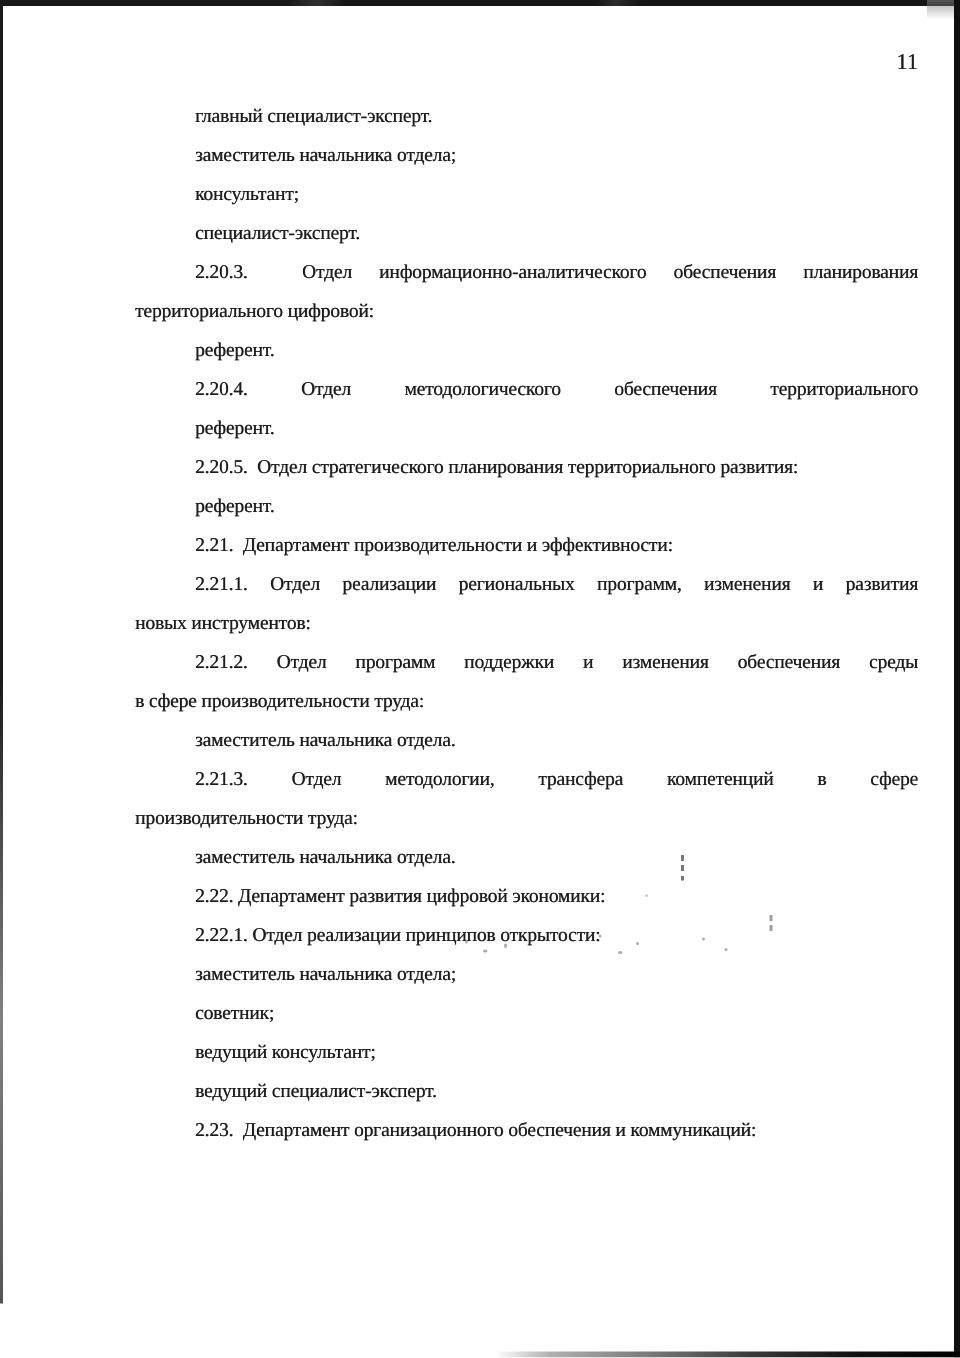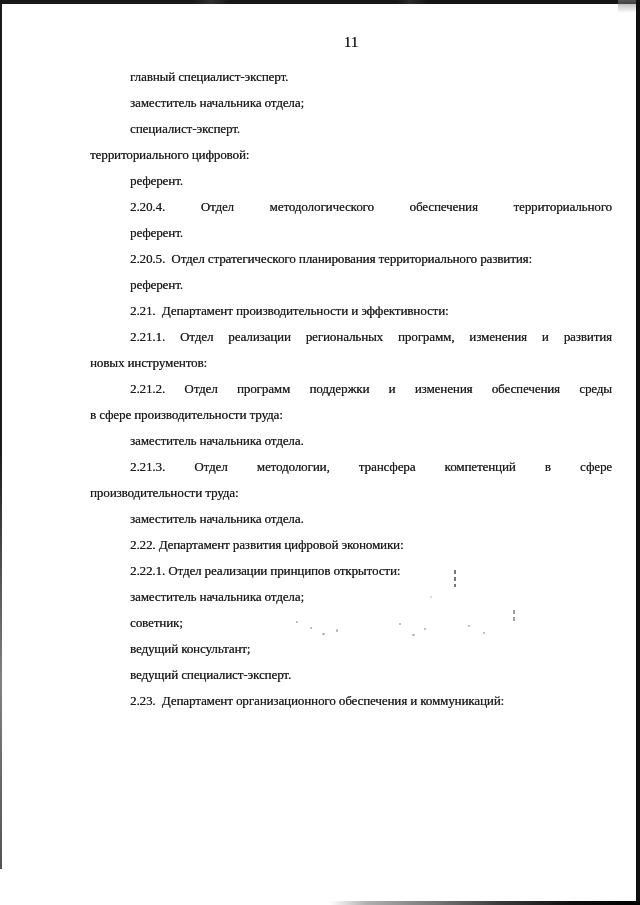--- a/index.html
+++ b/index.html
@@ -38,21 +38,21 @@
   }
   .edge-bottom {
     position: absolute; bottom: 0; left: 330px; right: 0; height: 4px;
     background: linear-gradient(to right,
       rgba(110,110,110,0) 0%, rgba(110,110,110,.55) 12%,
       rgba(70,70,70,.75) 35%, #3a3a3a 55%, #101010 78%, #000 100%);
   }
   
   .page-num {
     position: absolute; top: 33px; left: 90px; width: 522px;
-    text-align: center;
+    text-align: right;
     font-size: 15px; line-height: 18px;
     text-shadow: 0.25px 0 0 rgba(28,28,28,.8);
   }
   
   .text-block {
     position: absolute; top: 64px; left: 90px; width: 522px;
   }
   .line {
     font-size: 13px;
     line-height: 26px;
@@ -88,21 +88,23 @@
   <div class="edge-left"></div>
   <div class="edge-right"></div>
   <div class="edge-right-smudge"></div>
   <div class="edge-bottom"></div>
 
   <div class="page-num">11</div>
 
   <div class="text-block">
     <div class="line indent">главный специалист-эксперт.</div>
     <div class="line indent">заместитель начальника отдела;</div>
+    <div class="line indent">консультант;</div>
     <div class="line indent">специалист-эксперт.</div>
+    <div class="line indent justify">2.20.3.&nbsp; Отдел информационно-аналитического обеспечения планирования</div>
     <div class="line">территориального цифровой:</div>
     <div class="line indent">референт.</div>
     <div class="line indent justify">2.20.4. Отдел методологического обеспечения территориального</div>
     <div class="line indent">референт.</div>
     <div class="line indent">2.20.5.&nbsp; Отдел стратегического планирования территориального развития:</div>
     <div class="line indent">референт.</div>
     <div class="line indent">2.21.&nbsp; Департамент производительности и эффективности:</div>
     <div class="line indent justify">2.21.1. Отдел реализации региональных программ, изменения и развития</div>
     <div class="line">новых инструментов:</div>
     <div class="line indent justify">2.21.2. Отдел программ поддержки и изменения обеспечения среды</div>

